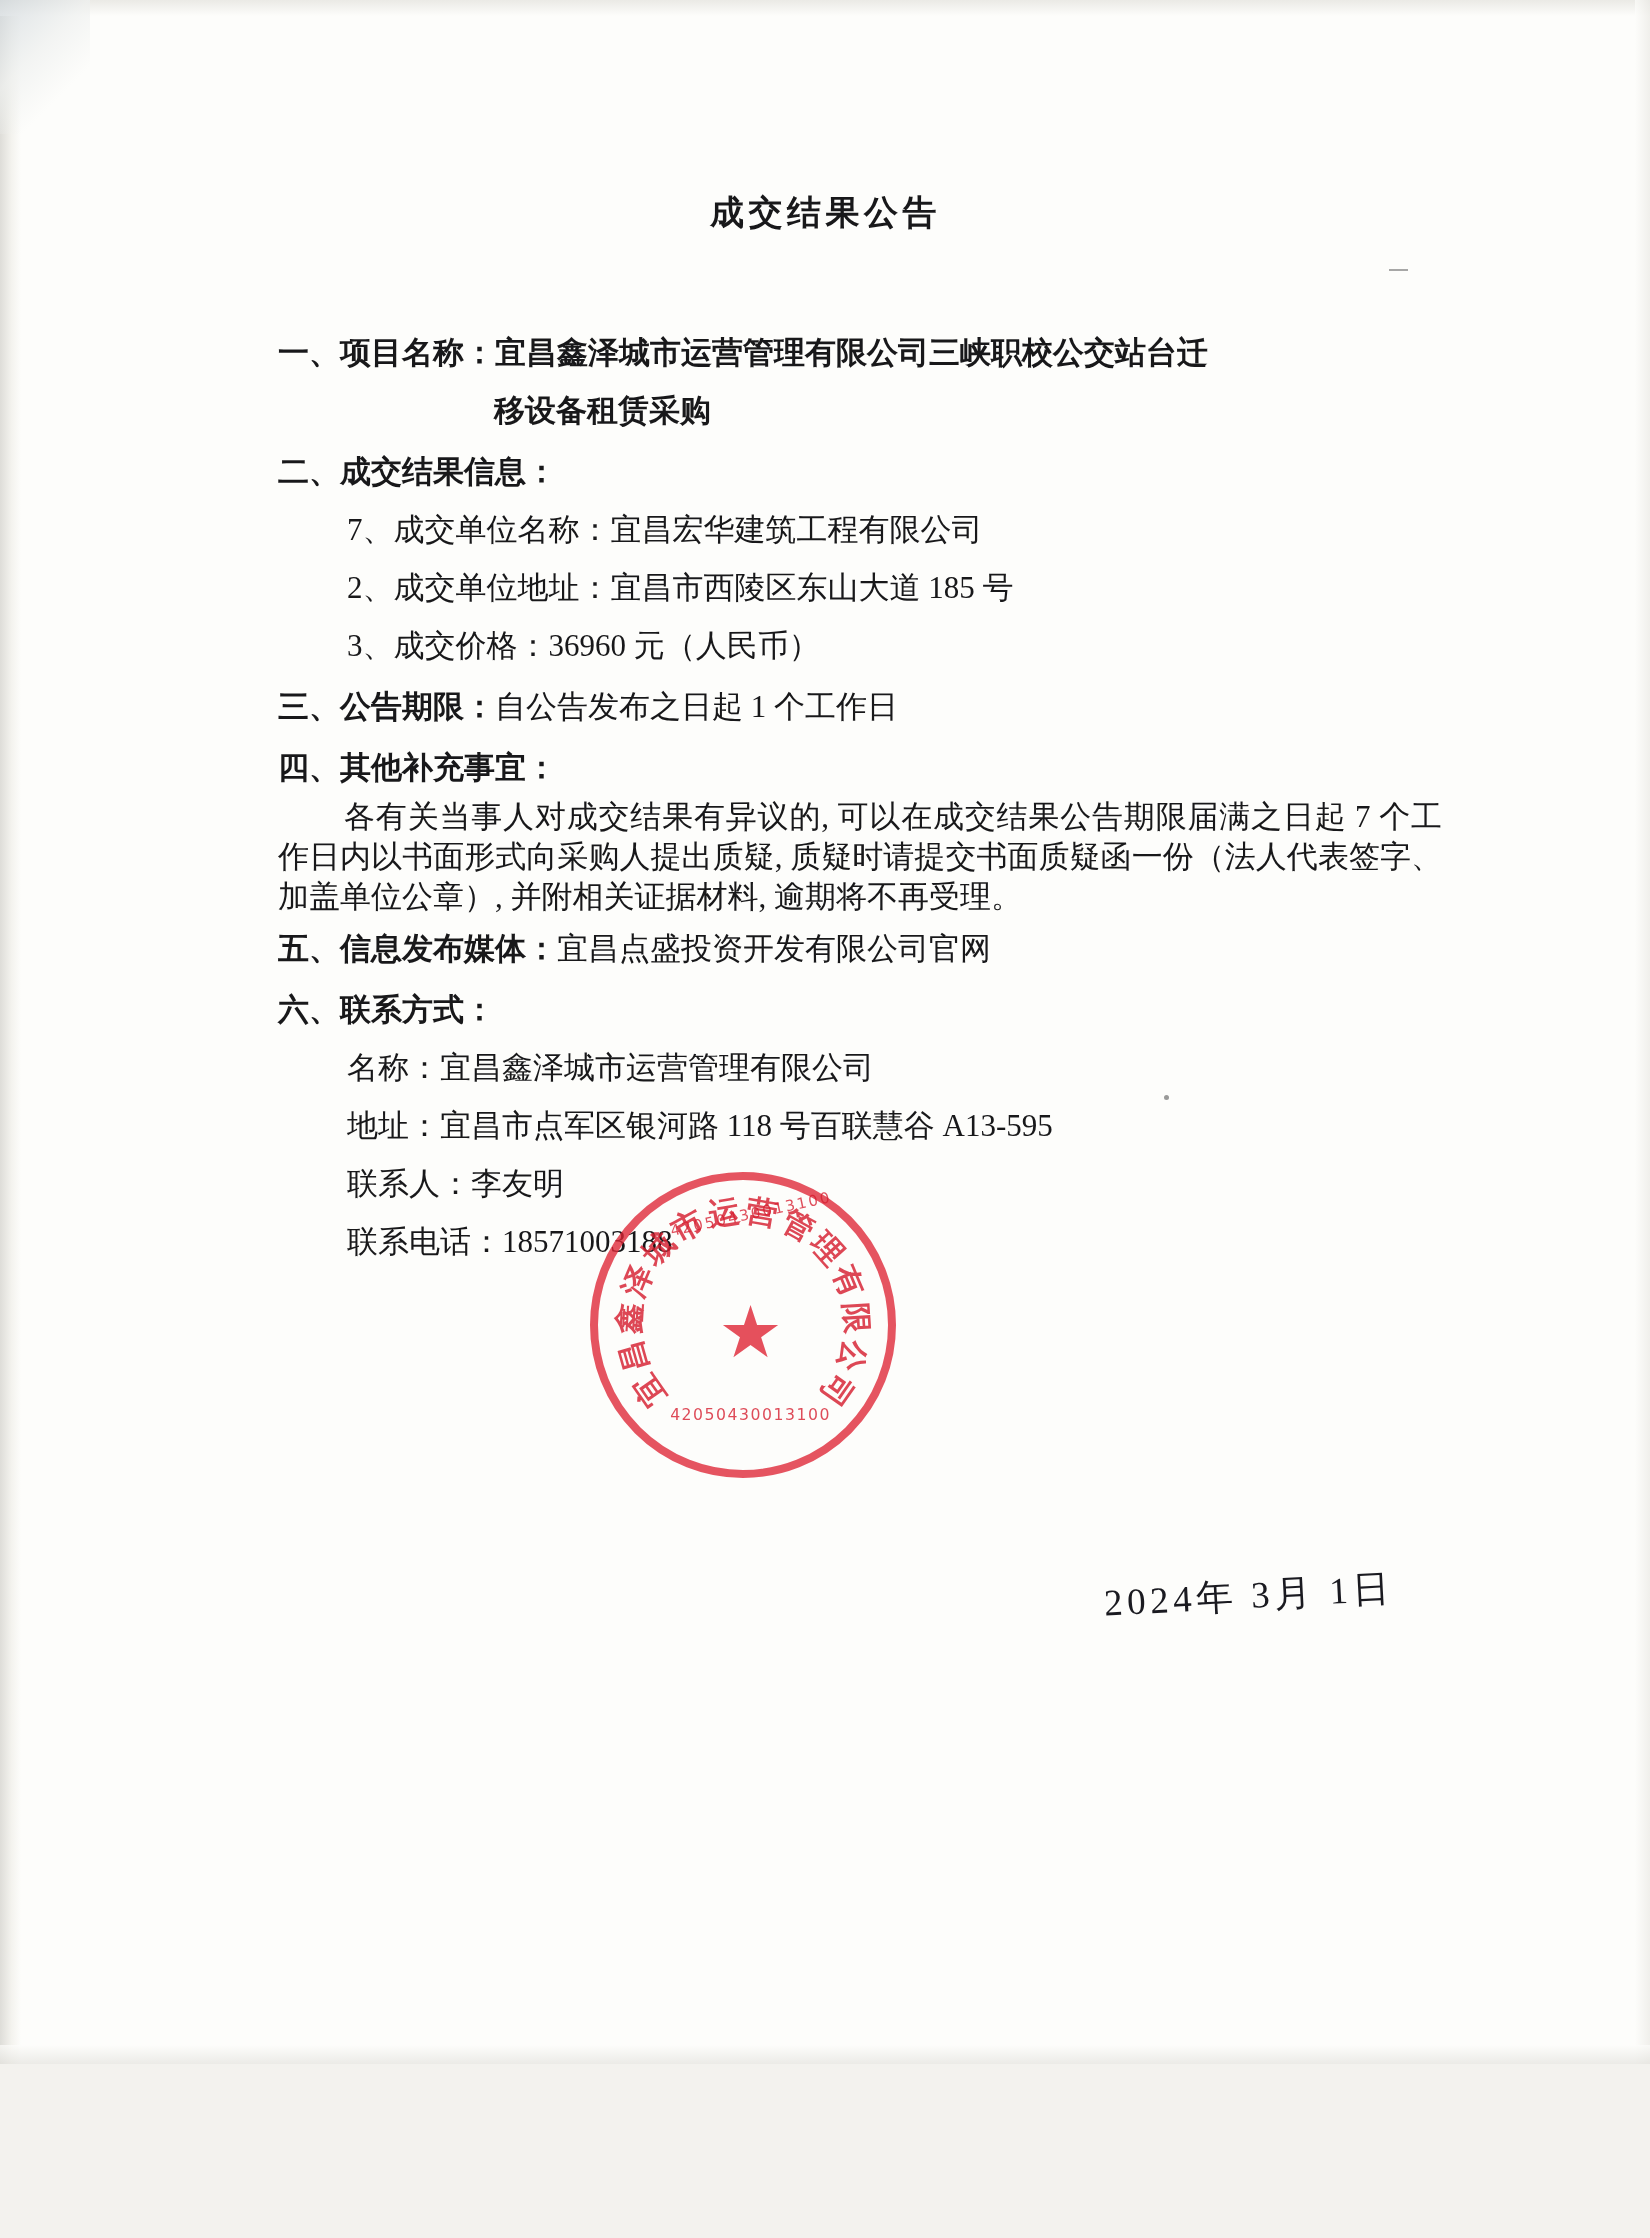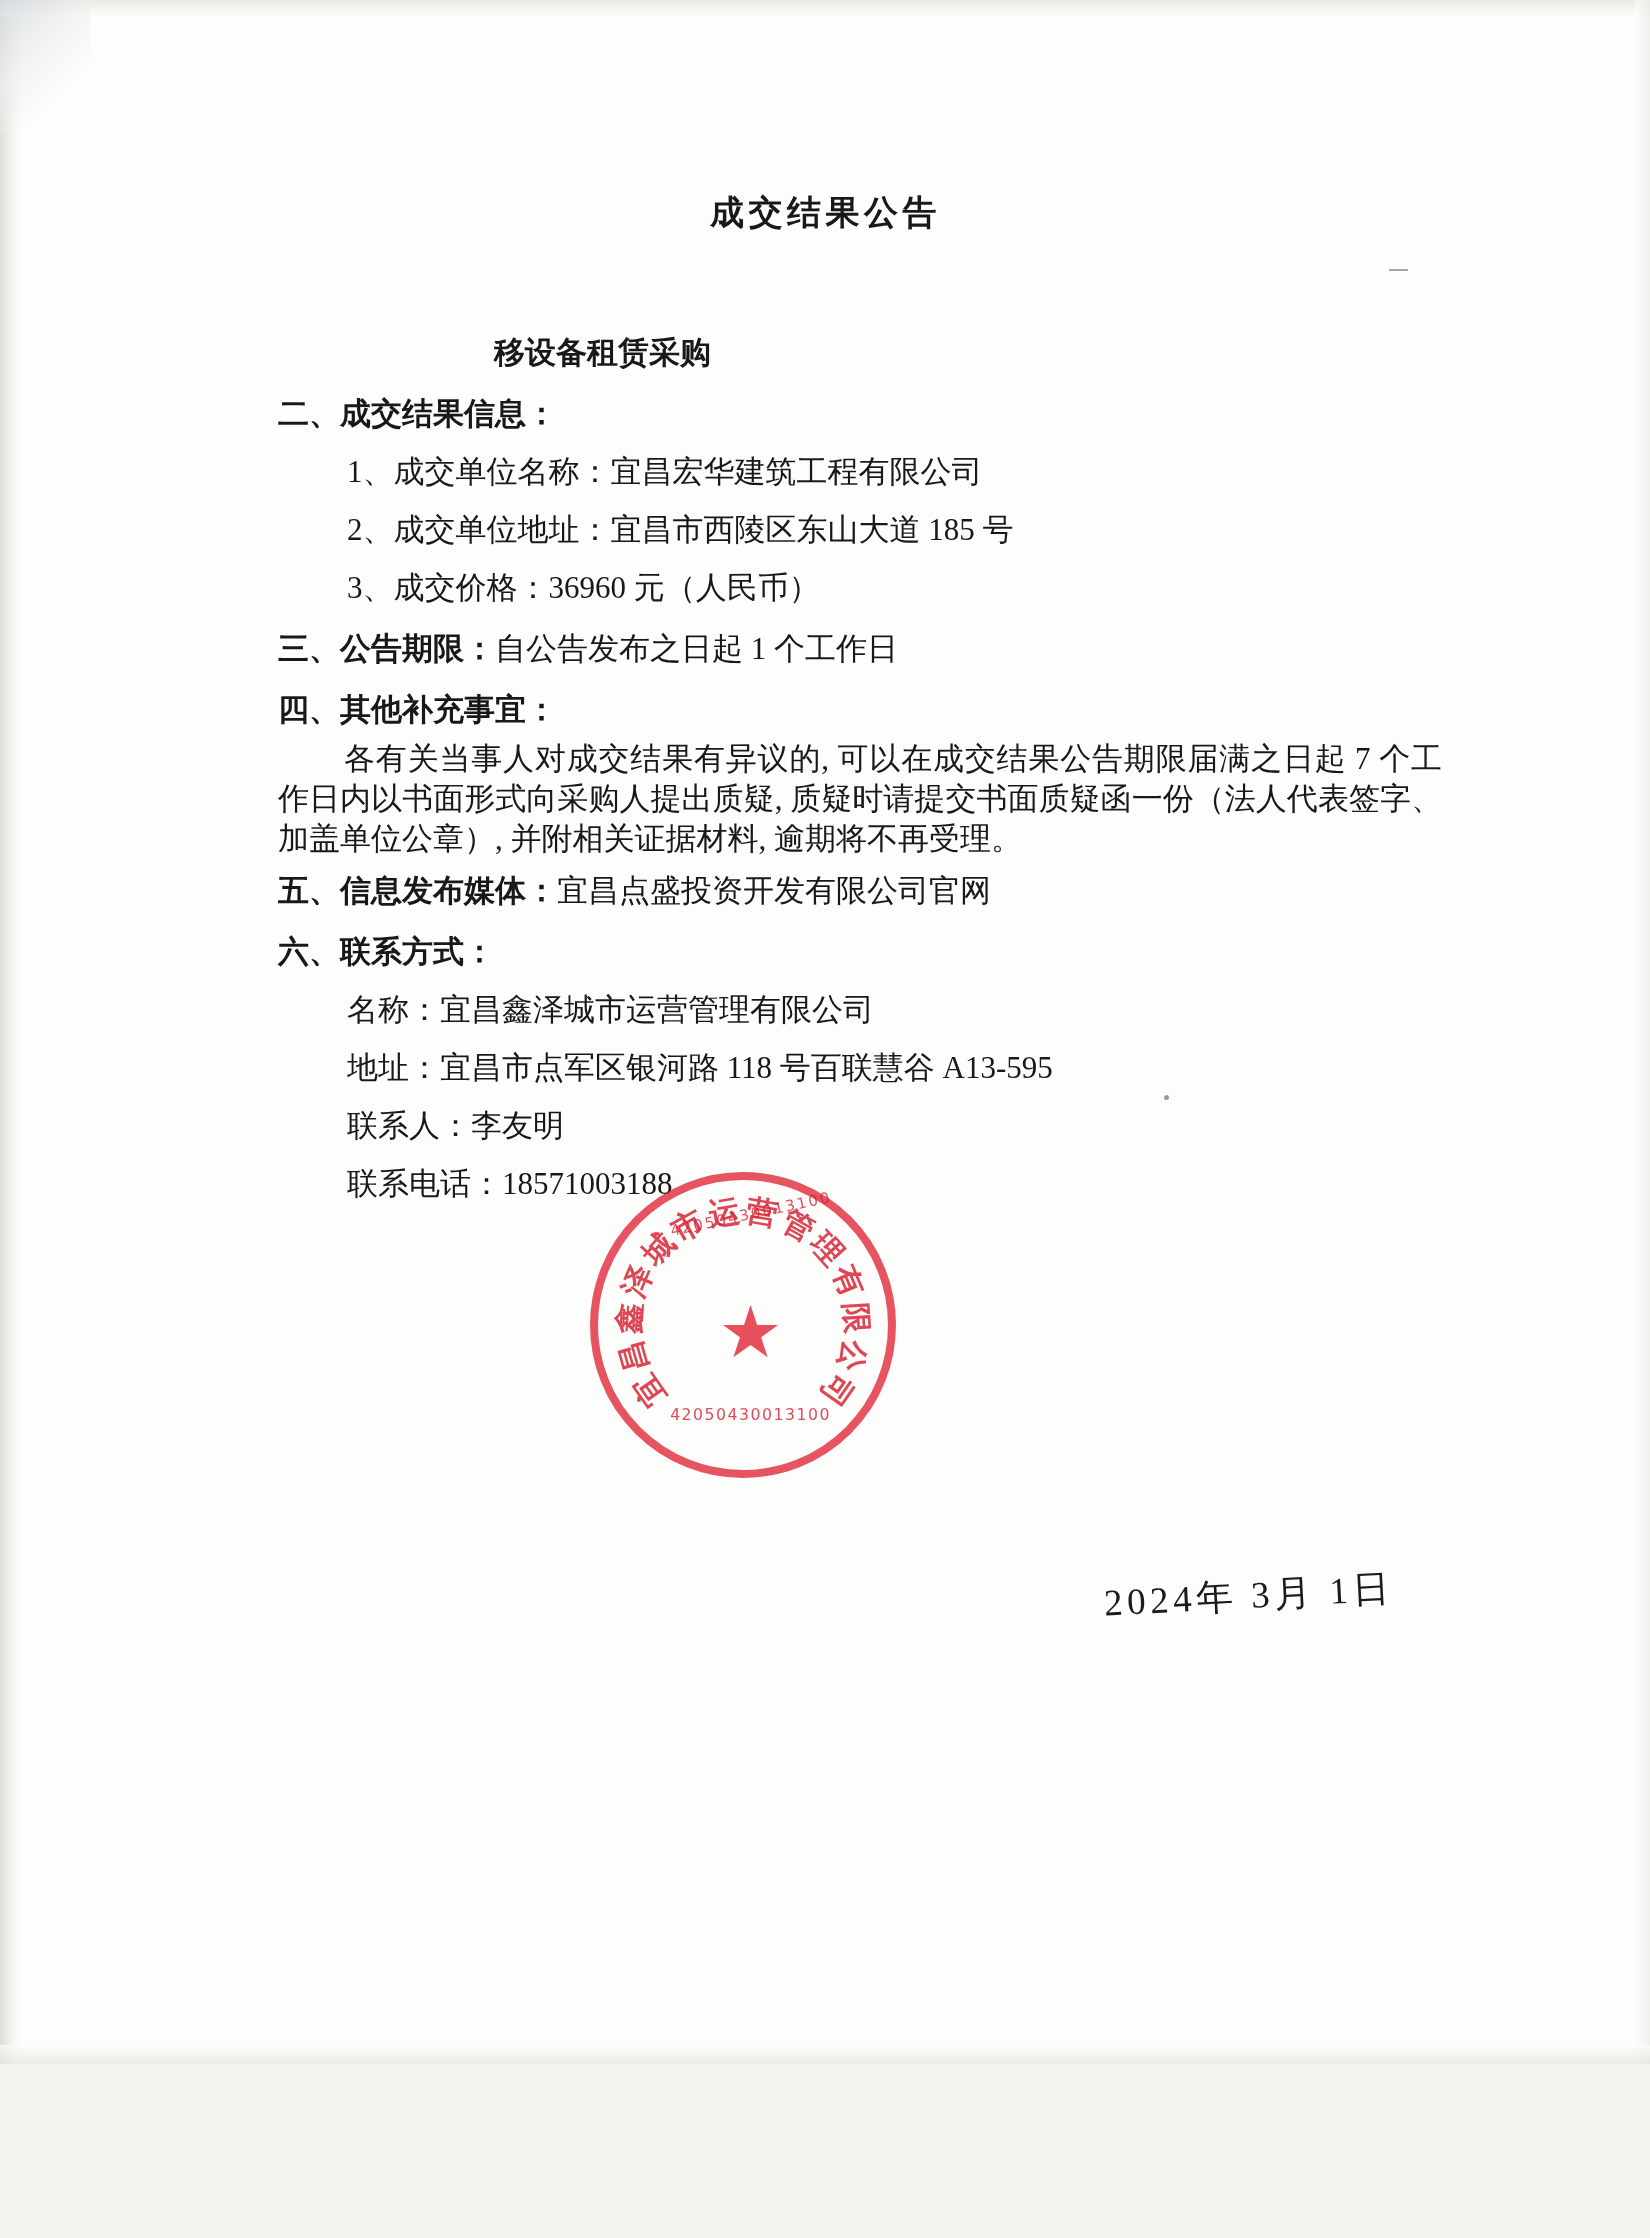--- a/index.html
+++ b/index.html
@@ -213,30 +213,33 @@
   <div class="scan-edge-bottom"></div>
   <div class="corner-fold"></div>
 
   <div class="content">
 
     <div class="doc-title">成交结果公告</div>
 
     <div class="body-block">
 
       <div class="sect">
+        <div class="line">
+          <span class="num-head">一、项目名称：</span><span class="bold">宜昌鑫泽城市运营管理有限公司三峡职校公交站台迁</span>
+        </div>
         <div class="line indent-title2">
           <span class="bold">移设备租赁采购</span>
         </div>
       </div>
 
       <div class="sect">
         <div class="line">
           <span class="num-head">二、成交结果信息：</span>
         </div>
-        <div class="line indent1">1、成交单位名称：宜昌宏华建筑工程有限公司</div>
+        <div class="line indent1">7、成交单位名称：宜昌宏华建筑工程有限公司</div>
         <div class="line indent1">2、成交单位地址：宜昌市西陵区东山大道 185 号</div>
         <div class="line indent1">3、成交价格：36960 元（人民币）</div>
       </div>
 
       <div class="sect">
         <div class="line">
           <span class="num-head">三、公告期限：</span><span>自公告发布之日起 1 个工作日</span>
         </div>
       </div>
 

